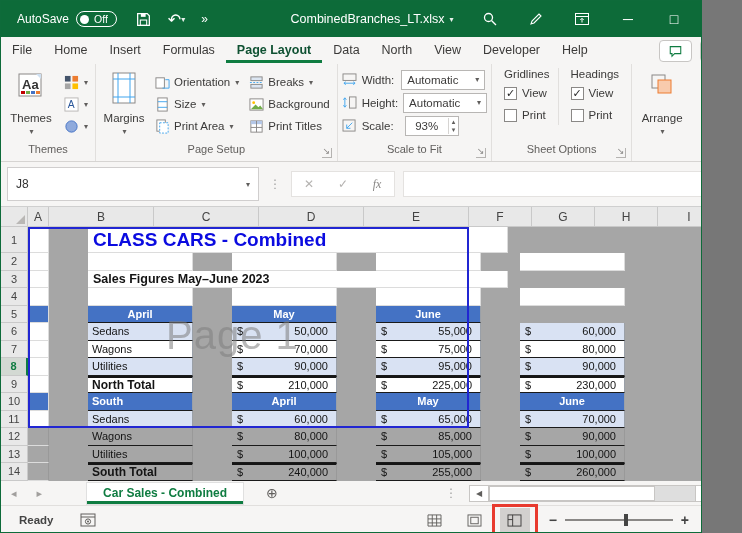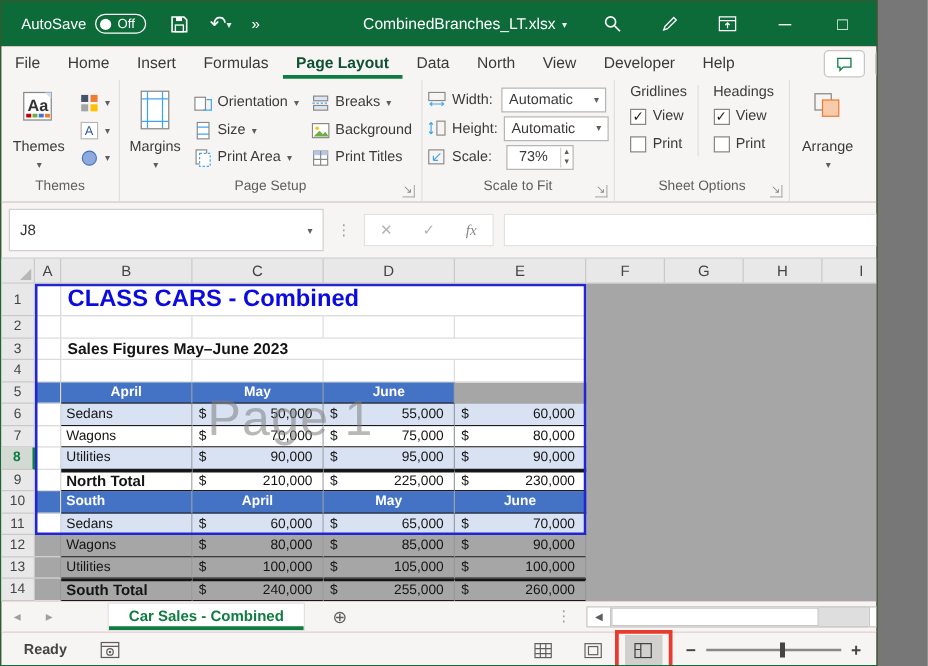--- a/index.html
+++ b/index.html
@@ -82,21 +82,21 @@
     color:#8a8886;background:#f1f1f1;border-left:1px solid #dcdcdc;}
   .gbody{height:254px;display:flex;}
   .rhdrs{width:27px;background:#e8e8e8;display:flex;flex-direction:column;font-size:11px;color:#444;}
   .rowhdr{display:flex;align-items:center;justify-content:center;border-bottom:1px solid #c9c9c9;
     border-right:1px solid #c9c9c9;}
   .rowhdr.active{background:#d3d9d3;color:#0f7c41;font-weight:bold;border-right:2px solid #0f7c41;}
   .carea{position:relative;width:693px;background:#a6a6a6;overflow:hidden;}
   .vscr{width:22px;background:#f1f1f1;border-left:1px solid #dcdcdc;position:relative;}
   .vthumb{position:absolute;left:2px;right:2px;top:1px;bottom:1px;background:#fff;
     border:1px solid #bfbfbf;}
-  .grow{display:flex;height:17.5px;font-size:11px;color:#141414;}
+  .grow{display:flex;height:17.5px;font-size:11px;color:#141414;gap:39px;}
   .grow.title{height:26px;}
   .cell{height:100%;background:#fff;border-right:1px solid #dcdcdc;border-bottom:1px solid #dcdcdc;
     display:flex;align-items:center;overflow:visible;}
   .cA{width:21px;}.cB{width:105px;}.cC{width:105px;}.cD{width:105px;}.cE{width:105px;}
   .merged{width:420px;border-right:1px solid #dcdcdc;}
   .title .merged{font-size:19px;font-weight:bold;color:#0b0be0;padding-left:5px;white-space:nowrap;}
   .subtitle .merged{font-size:12.5px;font-weight:bold;padding-left:5px;white-space:nowrap;}
   .lbl{padding-left:4px;white-space:nowrap;}
   .money{justify-content:space-between;padding:0 8px 0 5px;}
   .trow .cB,.trow .cC,.trow .cD,.trow .cE{border-right:1px solid #9aa0a8;border-bottom:1px solid #1a1a1a;}
@@ -375,21 +375,21 @@
               <span class="dd">▾</span>
             </span>
         </div>
         <div class="sfrow">
           <svg class="icon" width="15" height="13" viewBox="0 0 16 14">
               <rect x="1" y="1" width="13" height="12" fill="none" stroke="#8a8886"></rect>
               <path d="M11 4L5 10M5 10h4M5 10V6" stroke="#41a5ee" fill="none"></path>
             </svg>
           <span>Scale:</span>
           <span class="spinbox" style="margin-left:6px;">
-            <span class="spinval">73%</span>
+            <span class="spinval">93%</span>
             <span class="spinarr">
                 <span>▴</span>
                 <span>▾</span>
               </span>
           </span>
         </div>
       </div>
       <div class="rgroup-label">
         <span>Scale to Fit</span>
         <span class="launcher">↘</span>

